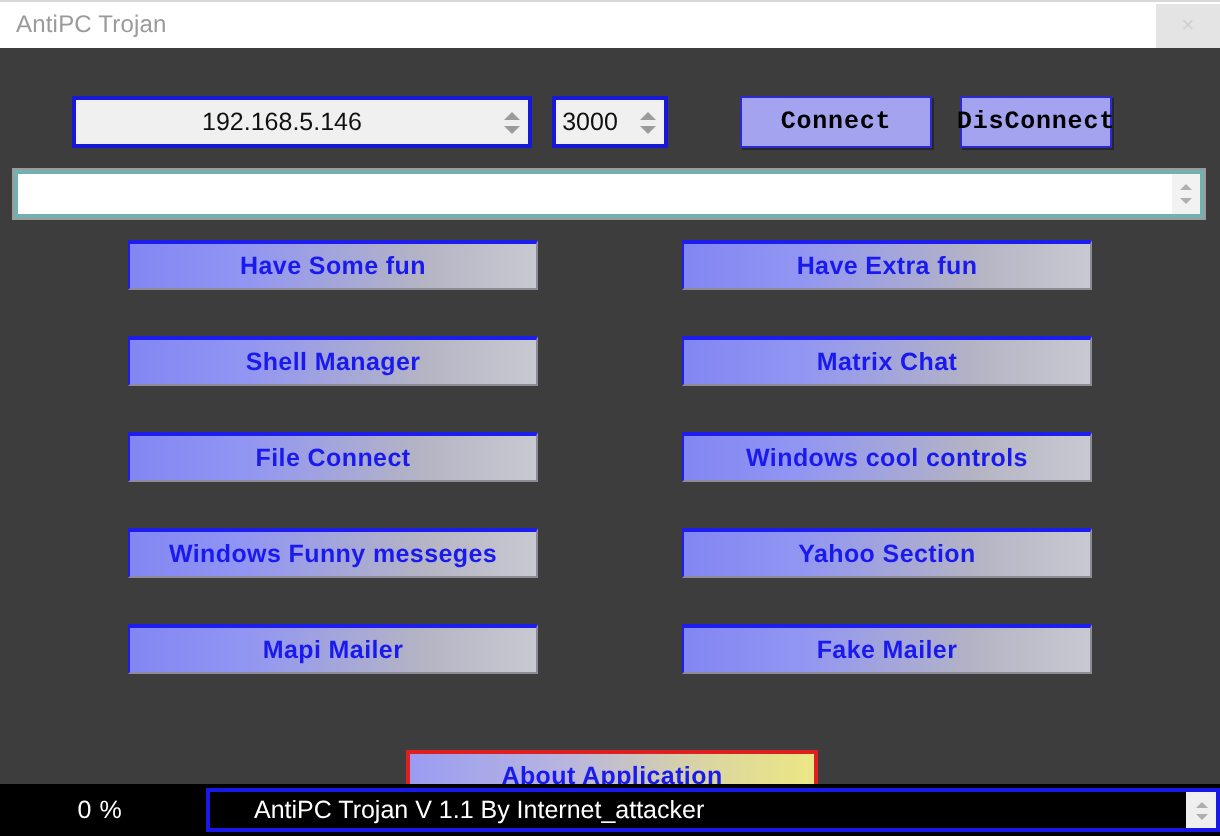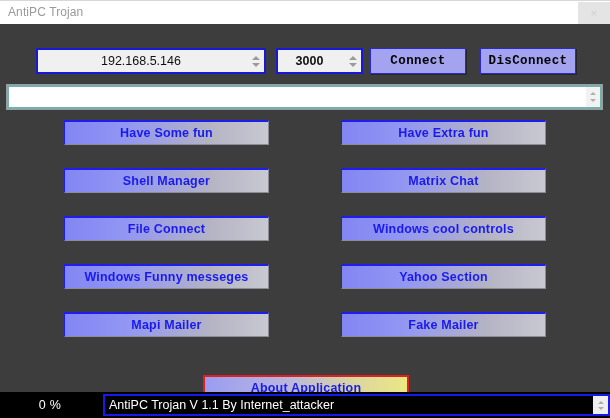--- a/index.html
+++ b/index.html
@@ -93,42 +93,42 @@
   }
   .combo-spin .chev {
     width: 0; height: 0;
     border-left: 4px solid transparent;
     border-right: 4px solid transparent;
   }
   .combo-spin .chev.up   { border-bottom: 4px solid #9b9b9b; margin-bottom: 3px; }
   .combo-spin .chev.down { border-top: 4px solid #9b9b9b; }
 
   #host-combo { left: 36px; top: 24px; width: 230px; }
-  #port-combo { left: 276px; top: 24px; width: 87px; font-weight: bold; }
+  #port-combo { left: 276px; top: 24px; width: 58px; }
 
   .topbtn {
     position: absolute;
     top: 24px;
     height: 26px;
     background: #a3a3ef;
     border: 1px solid #2a2ad0;
     box-sizing: border-box;
     font-family: Liberation Mono, monospace;
     font-size: 12.5px;
     font-weight: bold;
     color: #000000;
     letter-spacing: 0.4px;
     display: flex;
     align-items: center;
     justify-content: center;
     box-shadow: 1px 1px 0 rgba(0,0,0,0.35);
     cursor: default;
   }
   #connect-button    { left: 370px; width: 96px; }
-  #disconnect-button { left: 480px; width: 96px; }
+  #disconnect-button { left: 480px; width: 76px; }
 
   
   #status-box {
     position: absolute;
     left: 6px; top: 60px;
     width: 597px;
     height: 26px;
     background: #ffffff;
     border: 1px solid #9b9b9b;
     box-sizing: border-box;
@@ -242,20 +242,21 @@
   #info-field {
     position: absolute;
     left: 103px; top: 2px;
     right: 0;
     height: 22px;
     background: #000000;
     border: 2px solid #1818e8;
     box-sizing: border-box;
     display: flex;
     align-items: stretch;
+    padding-left: 18px;
   }
   #info-field-text {
     flex: 1;
     display: flex;
     align-items: center;
     padding-left: 4px;
     font-size: 12.5px;
     color: #ffffff;
     white-space: nowrap;
     overflow: hidden;

